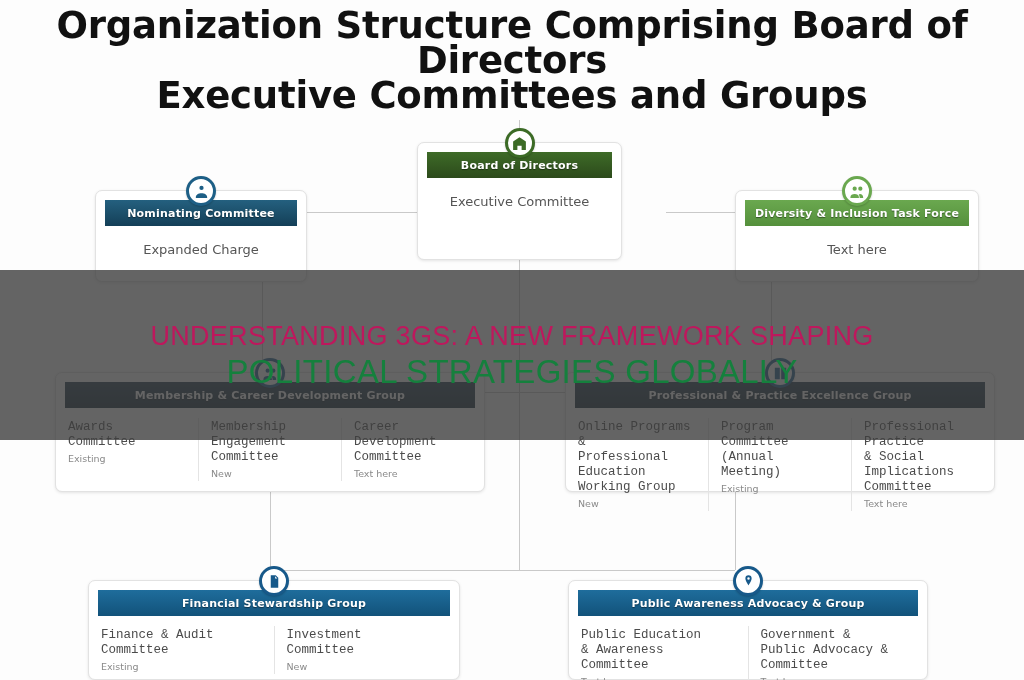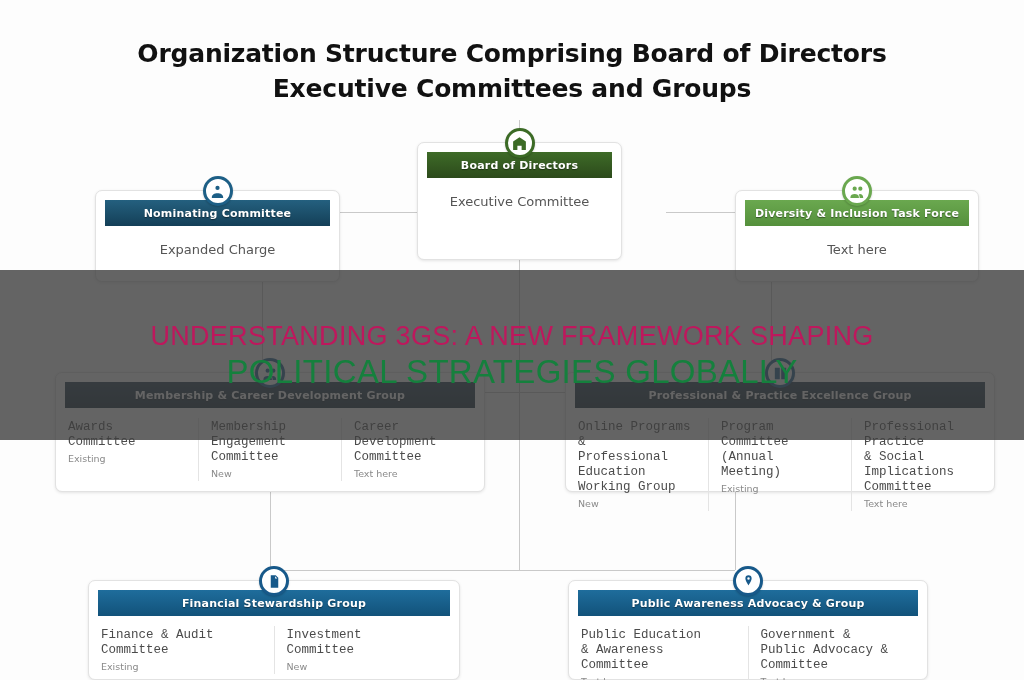--- a/index.html
+++ b/index.html
@@ -22,26 +22,25 @@
 
   
   .chart-title {
     position: absolute;
     left: 0;
     top: 8px;
     width: 1024px;
     text-align: center;
     font-family: "DejaVu Sans", sans-serif;
     font-weight: 700;
-    font-size: 25px;
+    font-size: 37px;
     line-height: 35px;
     letter-spacing: -0.2px;
     color: #111111;
     white-space: pre-line;
-    margin-top: 28px;
   }
 
   
   .conn {
     position: absolute;
     background: #c9c9c9;
   }
   .conn.h { height: 1px; }
   .conn.v { width: 1px; }
 
@@ -203,21 +202,21 @@
   <div class="node" style="left:417px; top:142px; width:205px; height:118px;">
     <div class="badge green">
       <svg width="17" height="17" viewBox="0 0 24 24" fill="#3c6b26">
         <path d="M3 21V9l9-6 9 6v12h-6v-6h-6v6H3z"></path>
       </svg>
     </div>
     <div class="node-header hdr-green">Board of Directors</div>
     <div class="node-body">Executive Committee</div>
   </div>
 
-  <div class="node" style="left:95px; top:190px; width:245px; height:92px;">
+  <div class="node" style="left:95px; top:190px; width:212px; height:92px;">
     <div class="badge navy">
       <svg width="17" height="17" viewBox="0 0 24 24" fill="#1d5f86">
         <path d="M12 4a3 3 0 110 6 3 3 0 010-6zM4 20c0-3.3 3.6-5.5 8-5.5s8 2.2 8 5.5v1H4v-1z"></path>
       </svg>
     </div>
     <div class="node-header hdr-navy">Nominating Committee</div>
     <div class="node-body">Expanded Charge</div>
   </div>
 
   <div class="node" style="left:735px; top:190px; width:244px; height:92px;">

